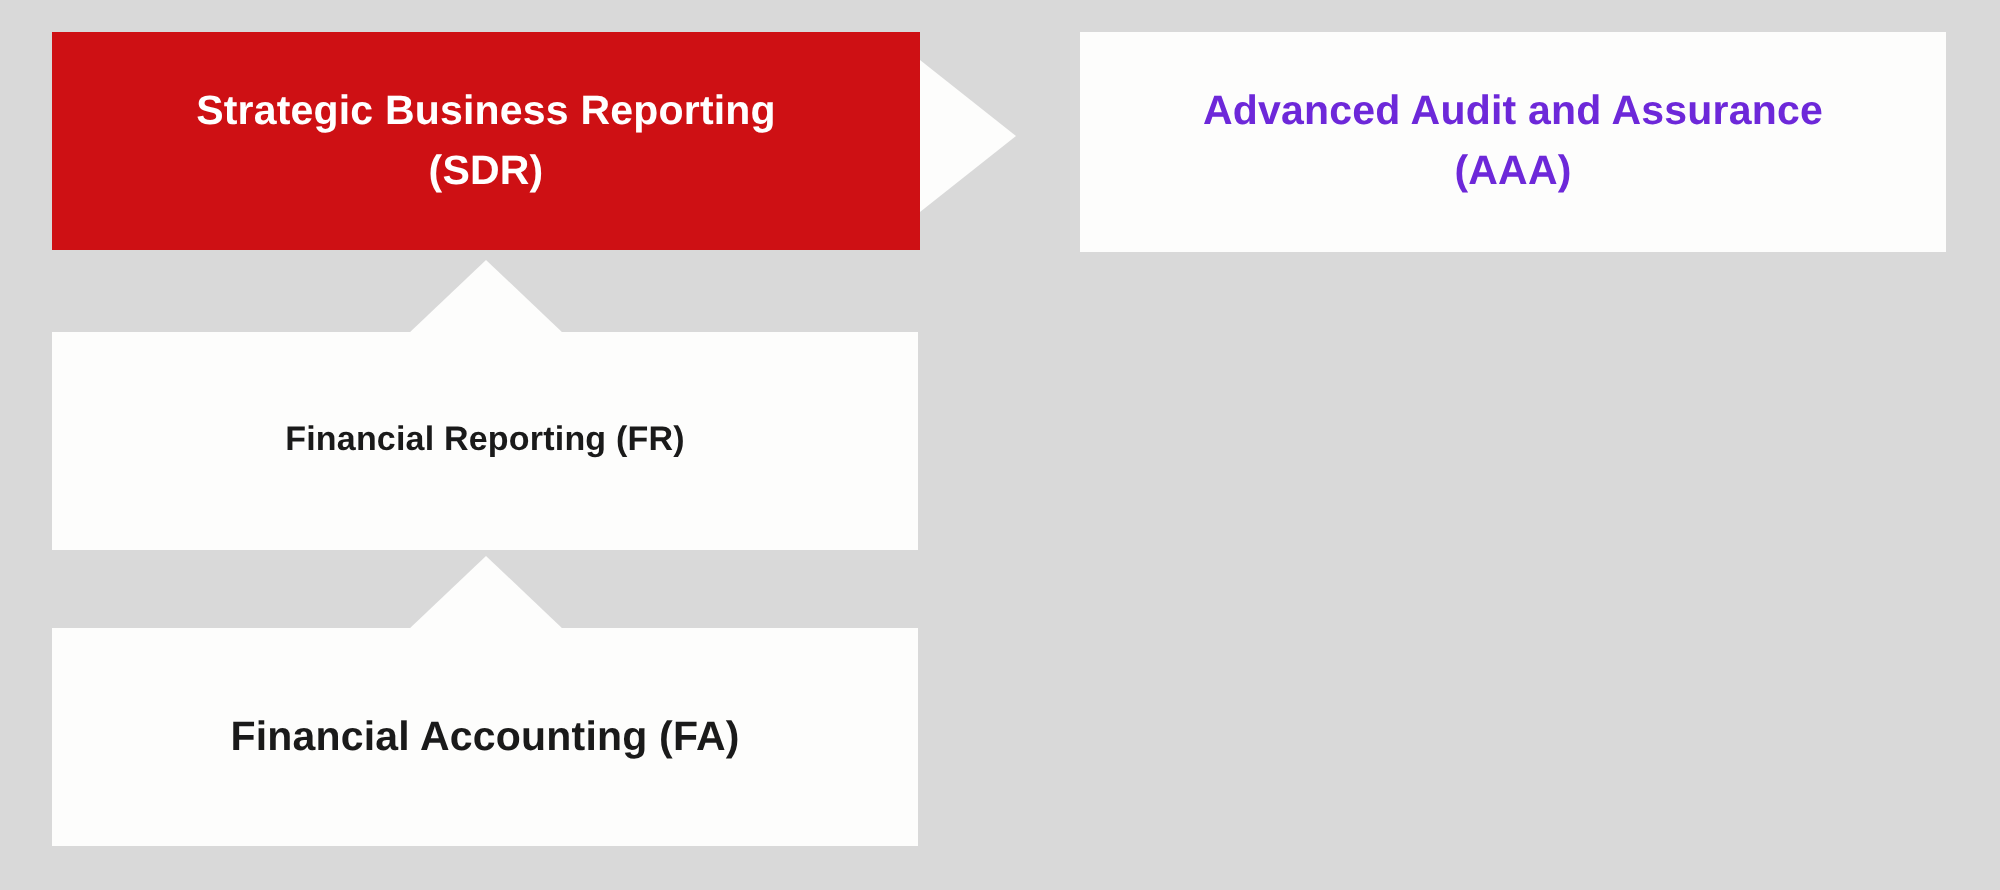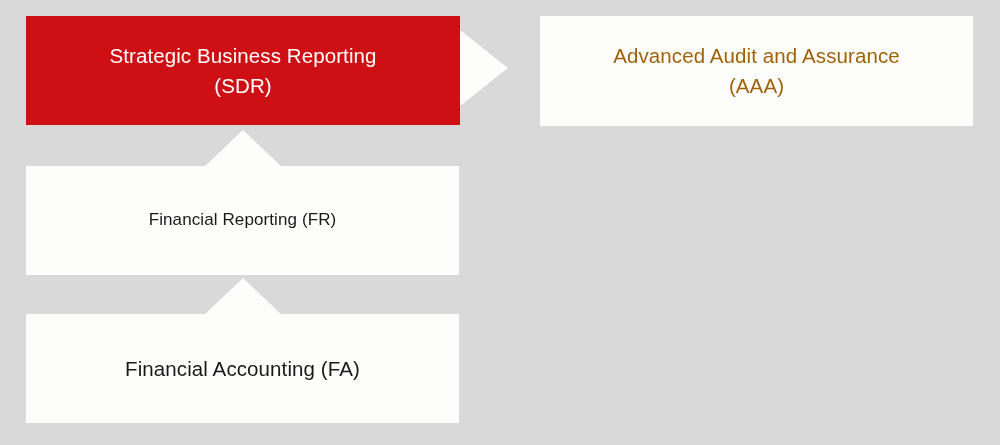--- a/index.html
+++ b/index.html
@@ -22,21 +22,21 @@
 
   
   .node {
     position: absolute;
     display: flex;
     align-items: center;
     justify-content: center;
     text-align: center;
     box-sizing: border-box;
     padding: 6px 18px;
-    font-weight: normal;
+    font-weight: bold;
     line-height: 1.45;
     letter-spacing: 0.1px;
   }
   .node .node-label {
     display: block;
     width: 100%;
     white-space: pre-line;
   }
 
   .node-sdr {
@@ -47,21 +47,21 @@
     background: #ce1014;
     color: #ffffff;
     font-size: 20.5px;
   }
   .node-aaa {
     left: 540px;
     top: 16px;
     width: 433px;
     height: 110px;
     background: #fdfdfc;
-    color: #a16207;
+    color: #6d28d9;
     font-size: 20.5px;
   }
   .node-fr {
     left: 26px;
     top: 166px;
     width: 433px;
     height: 109px;
     background: #fdfdfc;
     color: #1a1a1a;
     font-size: 17px;

